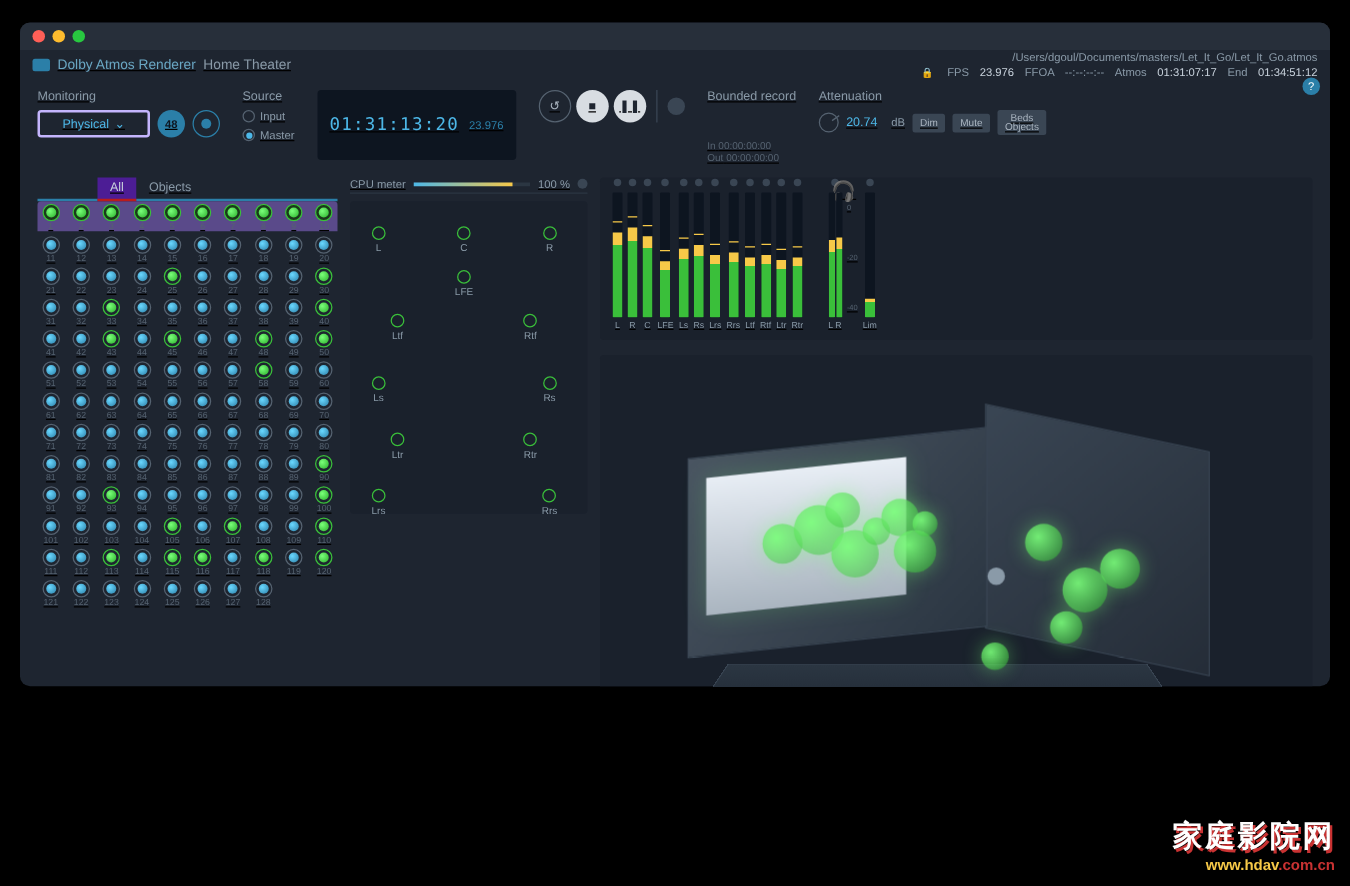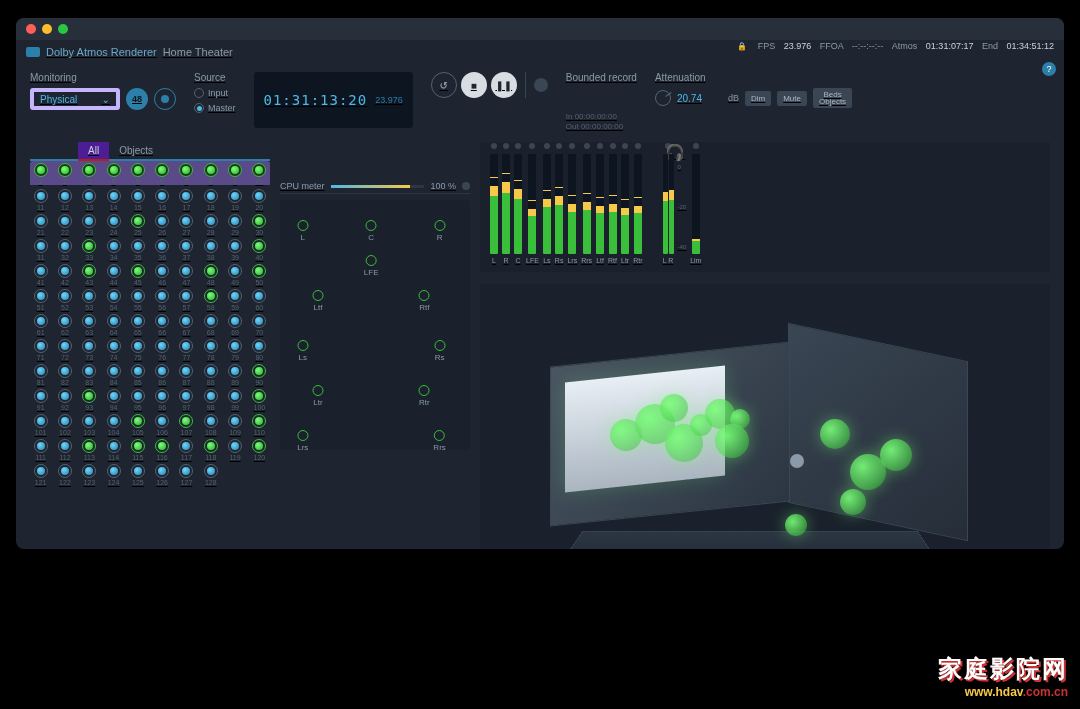--- a/index.html
+++ b/index.html
@@ -12,60 +12,60 @@
 .appbar .logo { width:14px; height:10px; background:#2b7fa8; margin-right:6px; border-radius:2px; }
 .appbar .sub { color:#8a9aa8; margin-left:6px; }
 .pathbar { position:absolute; top:22px; right:10px; text-align:right; font-size:9px; color:#8a9aa8; line-height:12px; }
 .pathbar .row2 span { margin-left:6px; }
 .pathbar .lock::before{content:"🔒"; font-size:8px; margin-right:2px;}
 .help { position:absolute; top:44px; right:8px; width:14px; height:14px; border-radius:50%; background:#2b7fa8; color:#fff; font-size:9px; text-align:center; line-height:14px; }
 
 .controls { display:flex; align-items:flex-start; padding:8px 14px 10px; gap:18px; font-size:10px; color:#8a9aa8; }
 .ctrl-group { display:flex; flex-direction:column; gap:5px; }
 .ctrl-label { font-size:10px; color:#8a9aa8; }
-.dropdown { width:90px; height:22px; border:4px solid #c4b5fd; border-radius:3px; display:flex; align-items:center; justify-content:space-between; padding:0 6px; color:#4db8e8; }
+.dropdown { width:90px; height:22px; border:2px solid #c4b5fd; border-radius:3px; display:flex; align-items:center; justify-content:space-between; padding:0 18px; color:#4db8e8; }
 .dropdown::after { content:"⌄"; color:#4db8e8; }
 .mon-row { display:flex; align-items:center; gap:6px; }
 .badge { width:22px; height:22px; border-radius:50%; background:#2b7fa8; color:#0d1520; font-size:9px; display:flex; align-items:center; justify-content:center; font-weight:bold; }
 .badge2 { width:22px; height:22px; border-radius:50%; border:1px solid #2b7fa8; display:flex; align-items:center; justify-content:center; }
 .badge2::before{content:""; width:8px; height:8px; border-radius:50%; background:#2b7fa8;}
 .radio-row { display:flex; align-items:center; gap:4px; color:#8a9aa8; font-size:9px; }
 .radio { width:10px; height:10px; border:1px solid #556270; border-radius:50%; display:inline-block; }
 .radio.on::before { content:""; display:block; width:5px; height:5px; margin:1.5px; border-radius:50%; background:#4db8e8; }
 .timecode { background:#0d1520; border-radius:3px; padding:20px 10px; display:flex; align-items:center; gap:8px; }
 .timecode .tc { color:#4db8e8; font-size:14px; font-family:monospace; letter-spacing:1px; }
 .timecode .fps { color:#2b7fa8; font-size:9px; }
 .transport { display:flex; gap:4px; align-items:center; }
 .tbtn { width:26px; height:26px; border-radius:50%; border:1px solid #556270; display:flex; align-items:center; justify-content:center; color:#aab5c0; font-size:10px; }
 .tbtn.solid { background:#d8dde2; color:#1e2530; border:none; }
 .rec-dot { width:14px; height:14px; border-radius:50%; background:#3a4654; }
 .inout { font-size:8px; color:#556270; line-height:10px;margin-top:24px; }
 .att-icon { width:16px; height:16px; border:1px solid #556270; border-radius:50%; position:relative; }
 .att-icon::after{content:""; position:absolute; width:7px; height:1px; background:#556270; top:3px; right:-2px; transform:rotate(-35deg);}
 .att-val { color:#4db8e8; font-size:10px; }
-.att-db { color:#8a9aa8; font-size:9px; margin-left:20px;}
+.att-db { color:#8a9aa8; font-size:9px; margin-left:5px;}
 .small-btn { padding:3px 6px; background:#3a4654; color:#aab5c0; font-size:8px; border-radius:2px; }
 .small-btn.stack { line-height:7px; text-align:center;}
 
 .main { display:flex; padding:0 14px; gap:10px; }
 .left-col { width:240px; }
 .tabs { display:flex; border-bottom:2px solid #2b7fa8; }
 .tab { padding:3px 10px; font-size:10px; color:#8a9aa8; }
 .tab.active { background:#4c1d95; color:#c8d2dc; border-bottom:2px solid #b91c1c; margin-bottom:-2px;margin-left:48px;}
 .grid { display:grid; grid-template-columns:repeat(10,1fr); gap:3px; margin-top:4px; }
 .cell { display:flex; flex-direction:column; align-items:center; gap:1px; }
 .dot { width:14px; height:14px; border-radius:50%; border:1.5px solid #556270; position:relative; }
 .dot::before { content:""; position:absolute; inset:2px; border-radius:50%; }
 .dot.bed { border-color:#3abf3a; background:#1a3a1a;} .dot.bed::before{ background:radial-gradient(circle at 35% 35%,#7aff7a,#2aaf2a);}
 .dot.act::before { background:radial-gradient(circle at 35% 35%,#6ad8ff,#2b7fa8); }
 .dot.hot { border-color:#3abf3a;} .dot.hot::before{ background:radial-gradient(circle at 35% 35%,#7aff7a,#2aaf2a);}
 .cell .num { font-size:7px; color:#556270; }
 .hdr-row { display:grid; grid-template-columns:repeat(10,1fr); gap:3px; background:#5a4a8a; padding:2px 0 0; border-radius:3px 3px 0 0;}
 
-.mid-col { width:190px;margin-top:39px; }
+.mid-col { width:190px; }
 .cpu-row { display:flex; align-items:center; gap:6px; font-size:9px; color:#8a9aa8; border-bottom:1px solid #2b3642; padding-bottom:2px;}
 .cpu-bar { flex:1; height:3px; background:#2b3642; position:relative; }
 .cpu-bar::before{content:""; position:absolute; left:0; top:0; bottom:0; width:85%; background:linear-gradient(90deg,#4db8e8,#f7c948);}
 .cpu-led { width:8px; height:8px; border-radius:50%; background:#3a4654; }
 .speaker-layout { position:relative; height:250px; margin-top:6px; background:#1a212c; border-radius:3px; }
 .spk { position:absolute; display:flex; flex-direction:column; align-items:center; gap:2px; }
 .spk .ring { width:11px; height:11px; border:1.5px solid #3abf3a; border-radius:50%; }
 .spk .lbl { font-size:8px; color:#8a9aa8; }
 
 .right-col { flex:1; }
@@ -104,20 +104,21 @@
     <div class="tlight green"></div>
   </div>
 
   <div class="appbar">
     <div class="logo"></div>
     <span>Dolby Atmos Renderer</span>
     <span class="sub">Home Theater</span>
   </div>
 
   <div class="pathbar">
+    <div>/Users/dgoul/Documents/masters/Let_It_Go/Let_It_Go.atmos</div>
     <div class="row2">
       <span class="lock"></span>
       <span>FPS</span>
       <span style="color:#c8d2dc">23.976</span>
       <span>FFOA</span>
       <span>--:--:--:--</span>
       <span>Atmos</span>
       <span style="color:#c8d2dc">01:31:07:17</span>
       <span>End</span>
       <span style="color:#c8d2dc">01:34:51:12</span>

